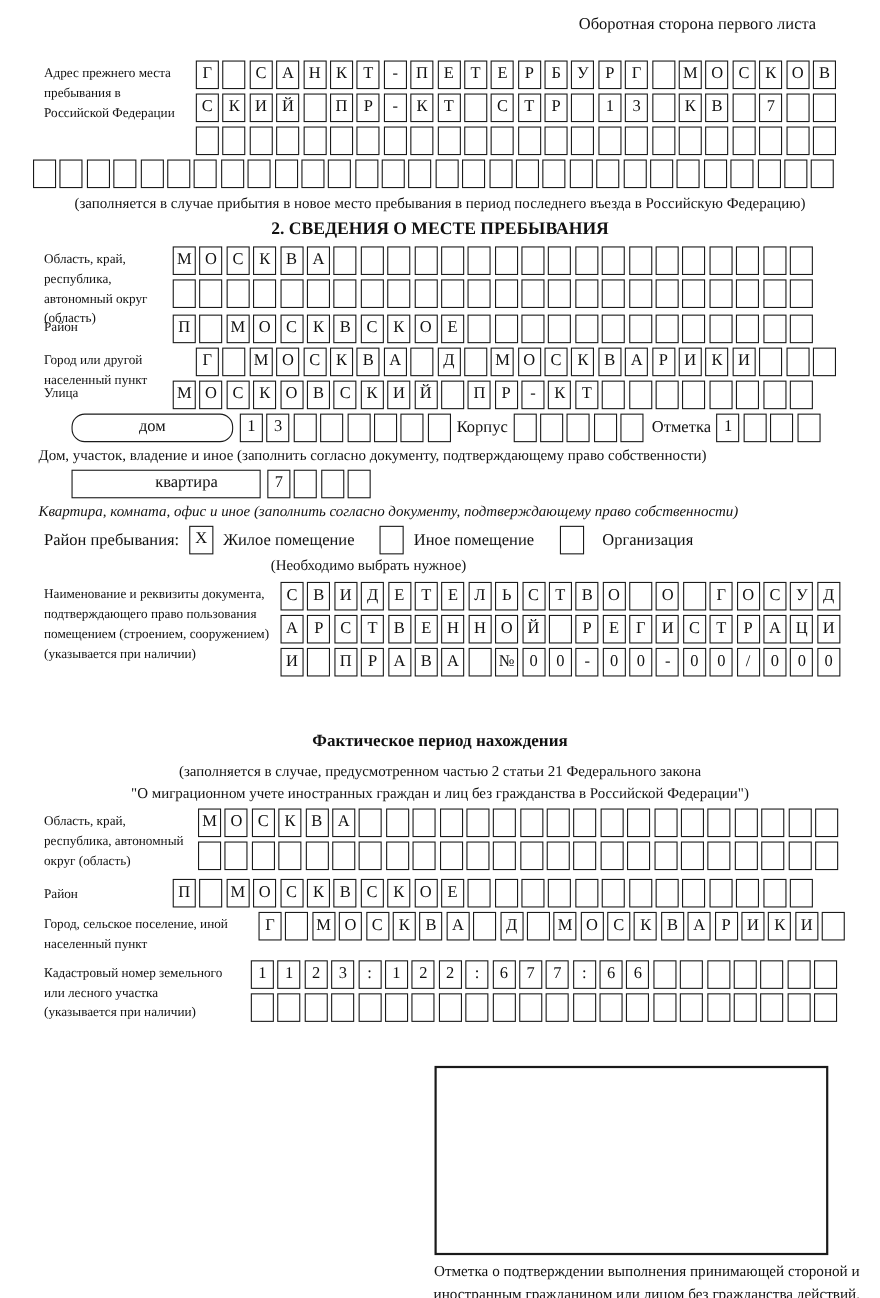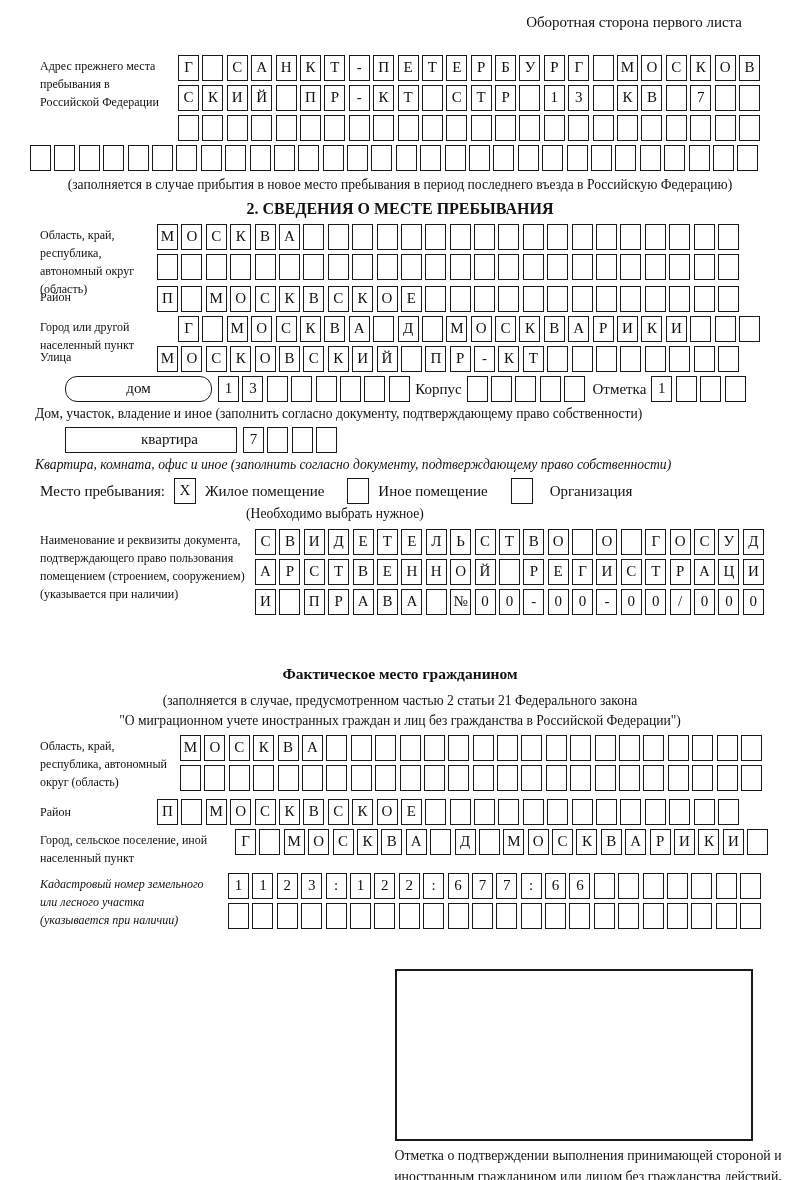--- a/index.html
+++ b/index.html
@@ -363,21 +363,21 @@
     <div class="cellrow" style="margin-bottom:0;">
         <span class="cell">7</span>
         <span class="cell"></span>
         <span class="cell"></span>
         <span class="cell"></span>
       </div>
   </div>
   <div class="caption" style="margin-bottom:5px;font-style:italic;">Квартира, комната, офис и иное (заполнить согласно документу, подтверждающему право собственности)</div>
 
   <div class="stayrow">
-    <div class="inline-lb">Место пребывания:</div>
+    <div class="inline-lb">Район пребывания:</div>
     <div class="checkbox">X</div>
     <div class="inline-lb" style="margin-right:14px;">Жилое помещение</div>
     <div class="checkbox"></div>
     <div class="inline-lb" style="margin-right:14px;">Иное помещение</div>
     <div class="checkbox" style="margin-right:8px;"></div>
     <div class="inline-lb">Организация</div>
   </div>
   <div class="note" style="width:330px; margin-left:140px;">(Необходимо выбрать нужное)</div>
 
   <div class="field" style="min-height:132px; margin-top:6px;">
@@ -446,21 +446,21 @@
         <span class="cell">-</span>
         <span class="cell">0</span>
         <span class="cell">0</span>
         <span class="cell">/</span>
         <span class="cell">0</span>
         <span class="cell">0</span>
         <span class="cell">0</span>
       </div>
   </div>
 
-  <div class="sect-title" style="font-size:15.5px; margin-top:4px;">Фактическое место гражданином</div>
+  <div class="sect-title" style="font-size:15.5px; margin-top:4px;">Фактическое период нахождения</div>
   <div class="note" style="margin-top:8px;">(заполняется в случае, предусмотренном частью 2 статьи 21 Федерального закона</div>
   <div class="note" style="margin-bottom:4px;">"О миграционном учете иностранных граждан и лиц без гражданства в Российской Федерации")</div>
 
   <div class="field">
     <div class="flabel" style="width:136px;">Область, край, республика, автономный округ (область)</div>
     <div class="cellrow" style="margin-left:150px;">
         <span class="cell">М</span>
         <span class="cell">О</span>
         <span class="cell">С</span>
         <span class="cell">К</span>
@@ -565,21 +565,21 @@
         <span class="cell">А</span>
         <span class="cell">Р</span>
         <span class="cell">И</span>
         <span class="cell">К</span>
         <span class="cell">И</span>
         <span class="cell"></span>
       </div>
   </div>
 
   <div class="field" style="min-height:92px;">
-    <div class="flabel" style="width:172px;font-style:italic;">Кадастровый номер земельного или лесного участка (указывается при наличии)</div>
+    <div class="flabel" style="width:172px;">Кадастровый номер земельного или лесного участка (указывается при наличии)</div>
     <div class="cellrow" style="margin-left:198px; margin-top:18px;">
         <span class="cell">1</span>
         <span class="cell">1</span>
         <span class="cell">2</span>
         <span class="cell">3</span>
         <span class="cell">:</span>
         <span class="cell">1</span>
         <span class="cell">2</span>
         <span class="cell">2</span>
         <span class="cell">:</span>

